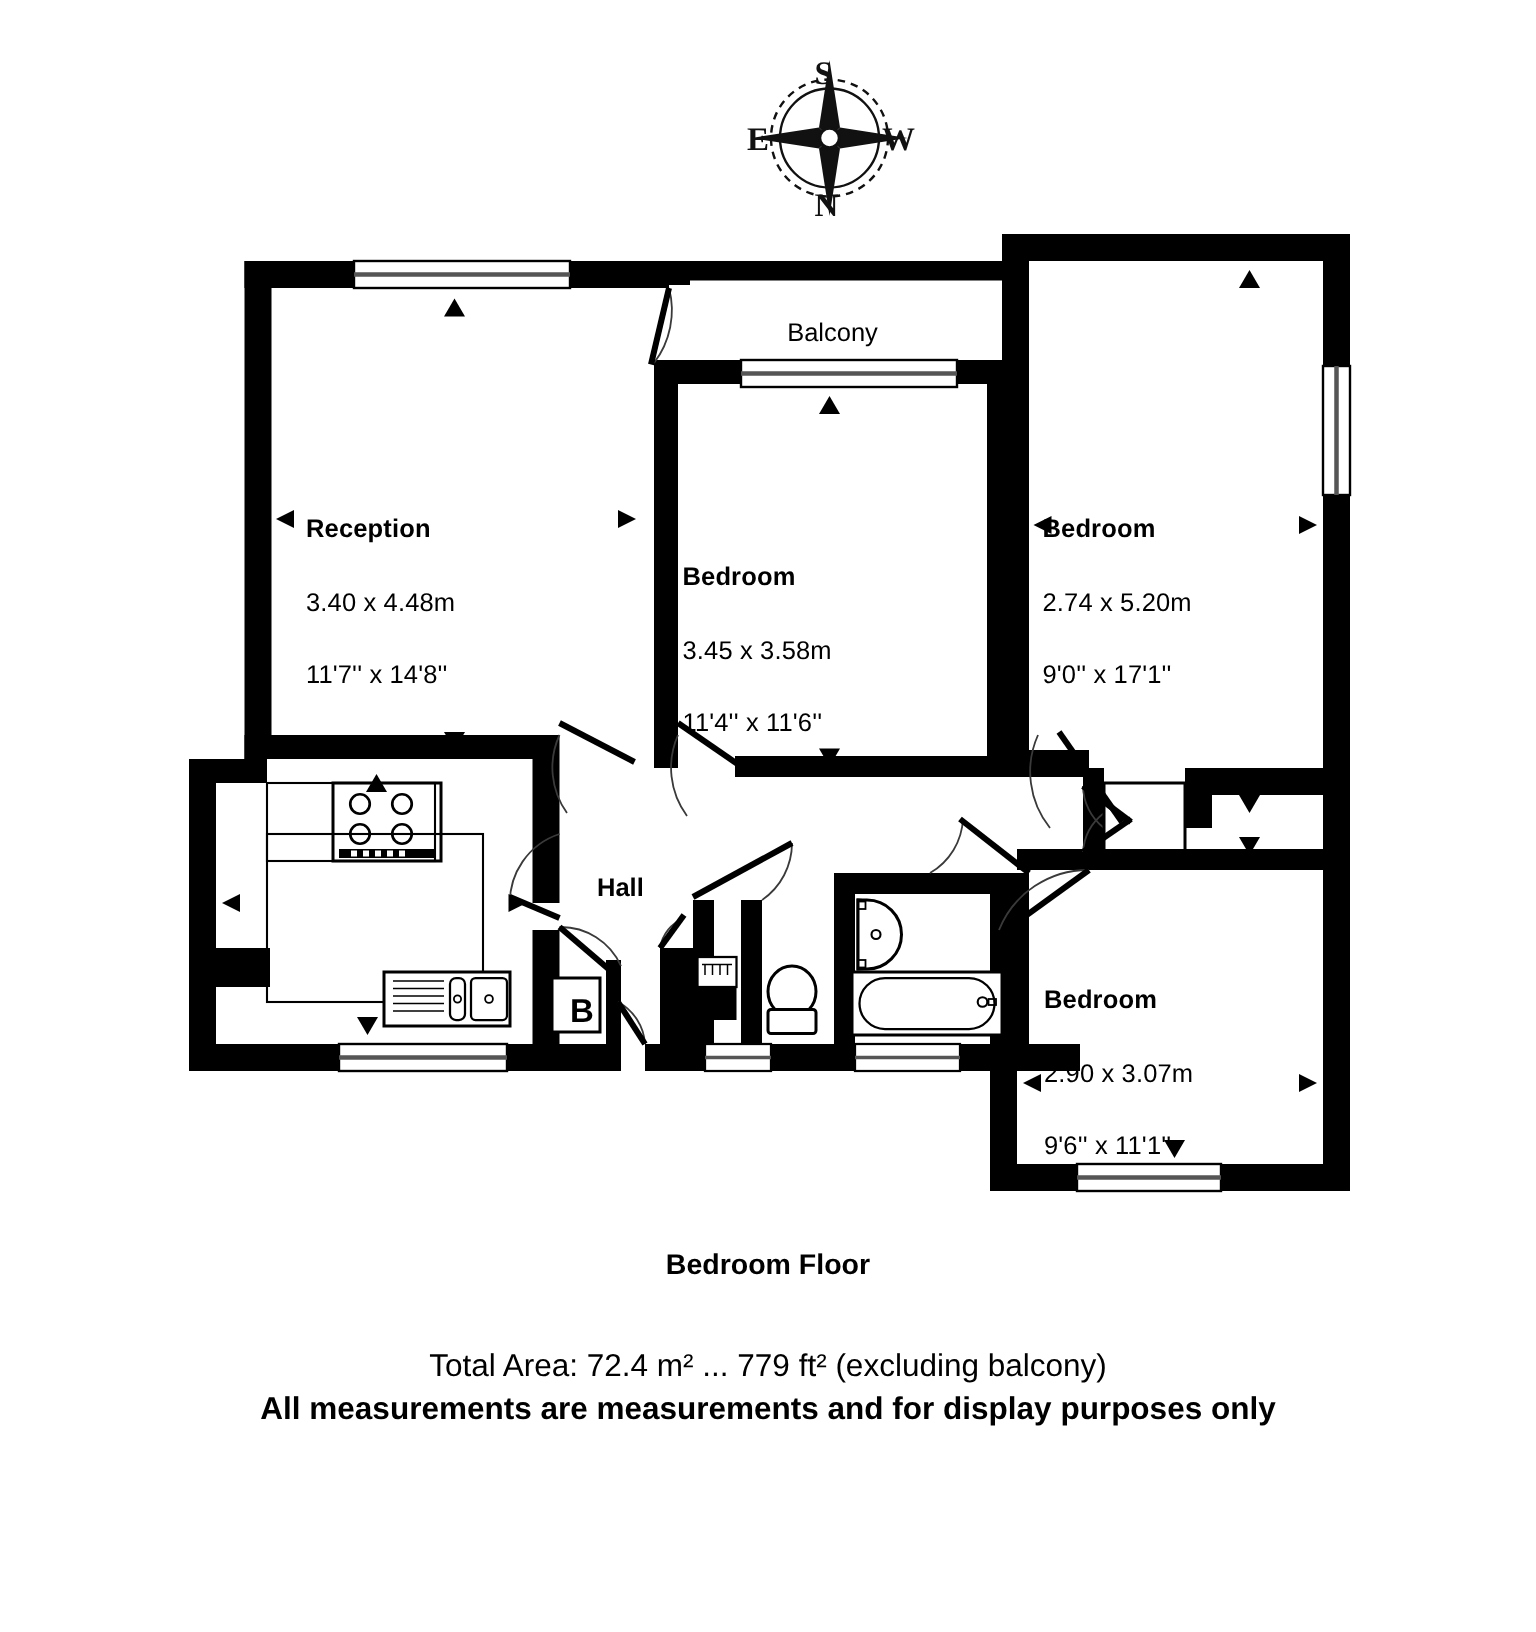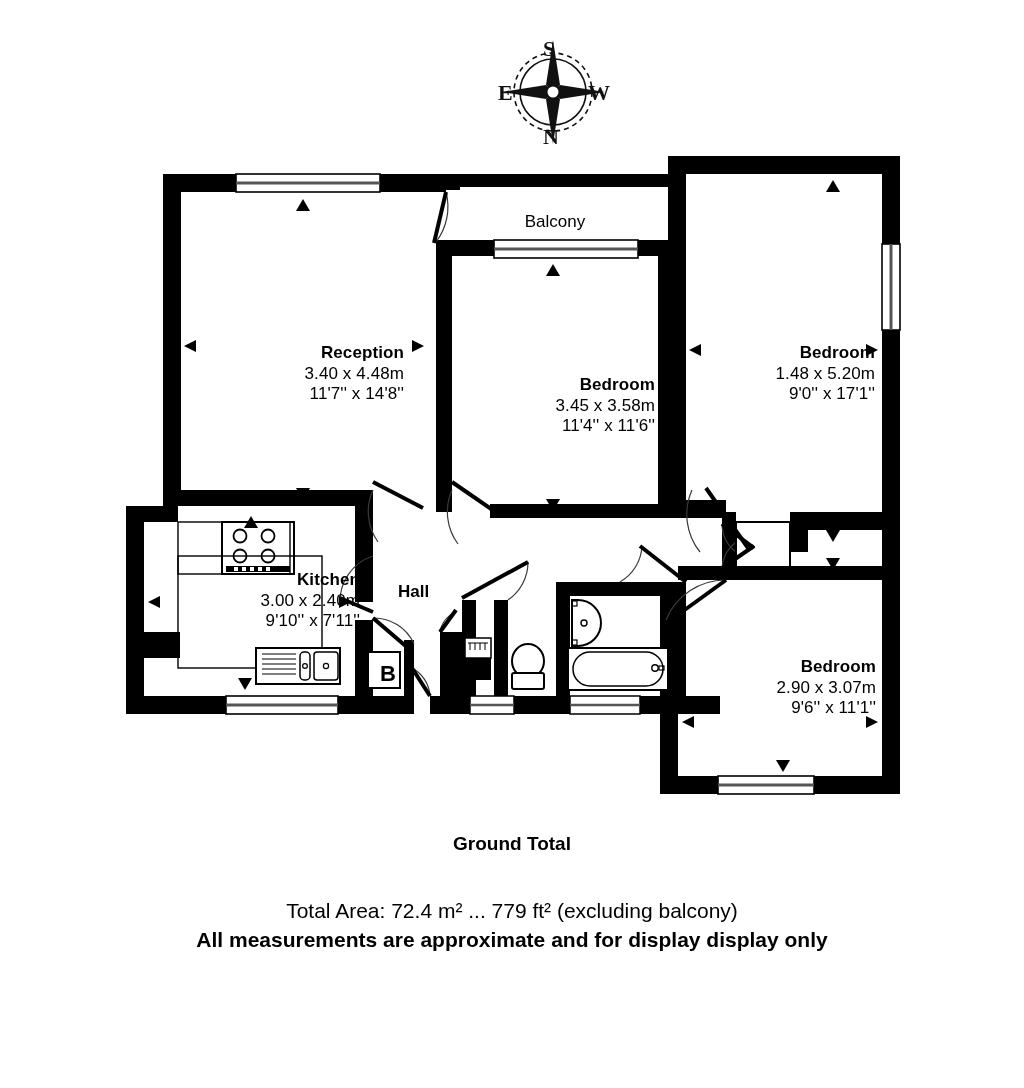--- a/index.html
+++ b/index.html
@@ -32,34 +32,35 @@
   .wall { fill: #000000; }
   .thin { fill: none; stroke: #000000; stroke-width: 2; }
   .thin1 { fill: none; stroke: #000000; stroke-width: 1.4; }
   .arc { fill: none; stroke: #3a3a3a; stroke-width: 1.2; }
   .doorleaf { fill: none; stroke: #000000; stroke-width: 4; stroke-linecap: butt; }
   .fixture { fill: #ffffff; stroke: #000000; stroke-width: 2; }
   .fixture-thin { fill: #ffffff; stroke: #000000; stroke-width: 1.5; }
 
   .lbl {
     position: absolute;
-    text-align: right;
+    text-align: left;
     line-height: 1.22;
     white-space: nowrap;
     color: #000;
   }
   .room-name {
     font-size: 17px;
     font-weight: bold;
     letter-spacing: 0.1px;
   }
   .room-dim {
     font-size: 17px;
     font-weight: normal;
     letter-spacing: 0.1px;
+    margin-top: 28px;
   }
   .compass-letter {
     position: absolute;
     font-size: 22px;
     font-weight: bold;
     font-family: "Liberation Serif", serif;
     color: #111;
   }
   #floor-title {
     position: absolute;
@@ -382,37 +383,32 @@
   </div>
 
   <div class="lbl" style="left:455px; top:375px; width:200px;">
     <div class="room-name">Bedroom</div>
     <div class="room-dim">3.45 x 3.58m</div>
     <div class="room-dim">11'4'' x 11'6''</div>
   </div>
 
   <div class="lbl" style="left:695px; top:343px; width:180px;">
     <div class="room-name">Bedroom</div>
-    <div class="room-dim">1.48 x 5.20m</div>
+    <div class="room-dim">2.74 x 5.20m</div>
     <div class="room-dim">9'0'' x 17'1''</div>
   </div>
 
   <div class="lbl" style="left:696px; top:657px; width:180px;">
     <div class="room-name">Bedroom</div>
     <div class="room-dim">2.90 x 3.07m</div>
     <div class="room-dim">9'6'' x 11'1''</div>
   </div>
 
-  <div class="lbl" style="left:160px; top:570px; width:200px;">
-    <div class="room-name">Kitchen</div>
-    <div class="room-dim">3.00 x 2.40m</div>
-    <div class="room-dim">9'10'' x 7'11''</div>
-  </div>
 
   <div id="balcony-label">Balcony</div>
   <div id="hall-label">Hall</div>
   <div id="boiler-label">B</div>
 
-  <div id="floor-title">Ground Total</div>
+  <div id="floor-title">Bedroom Floor</div>
   <div id="total-area">Total Area: 72.4 m² ... 779 ft² (excluding balcony)</div>
-  <div id="disclaimer">All measurements are approximate and for display display only</div>
+  <div id="disclaimer">All measurements are measurements and for display purposes only</div>
 
 </div>
 
 </body></html>

